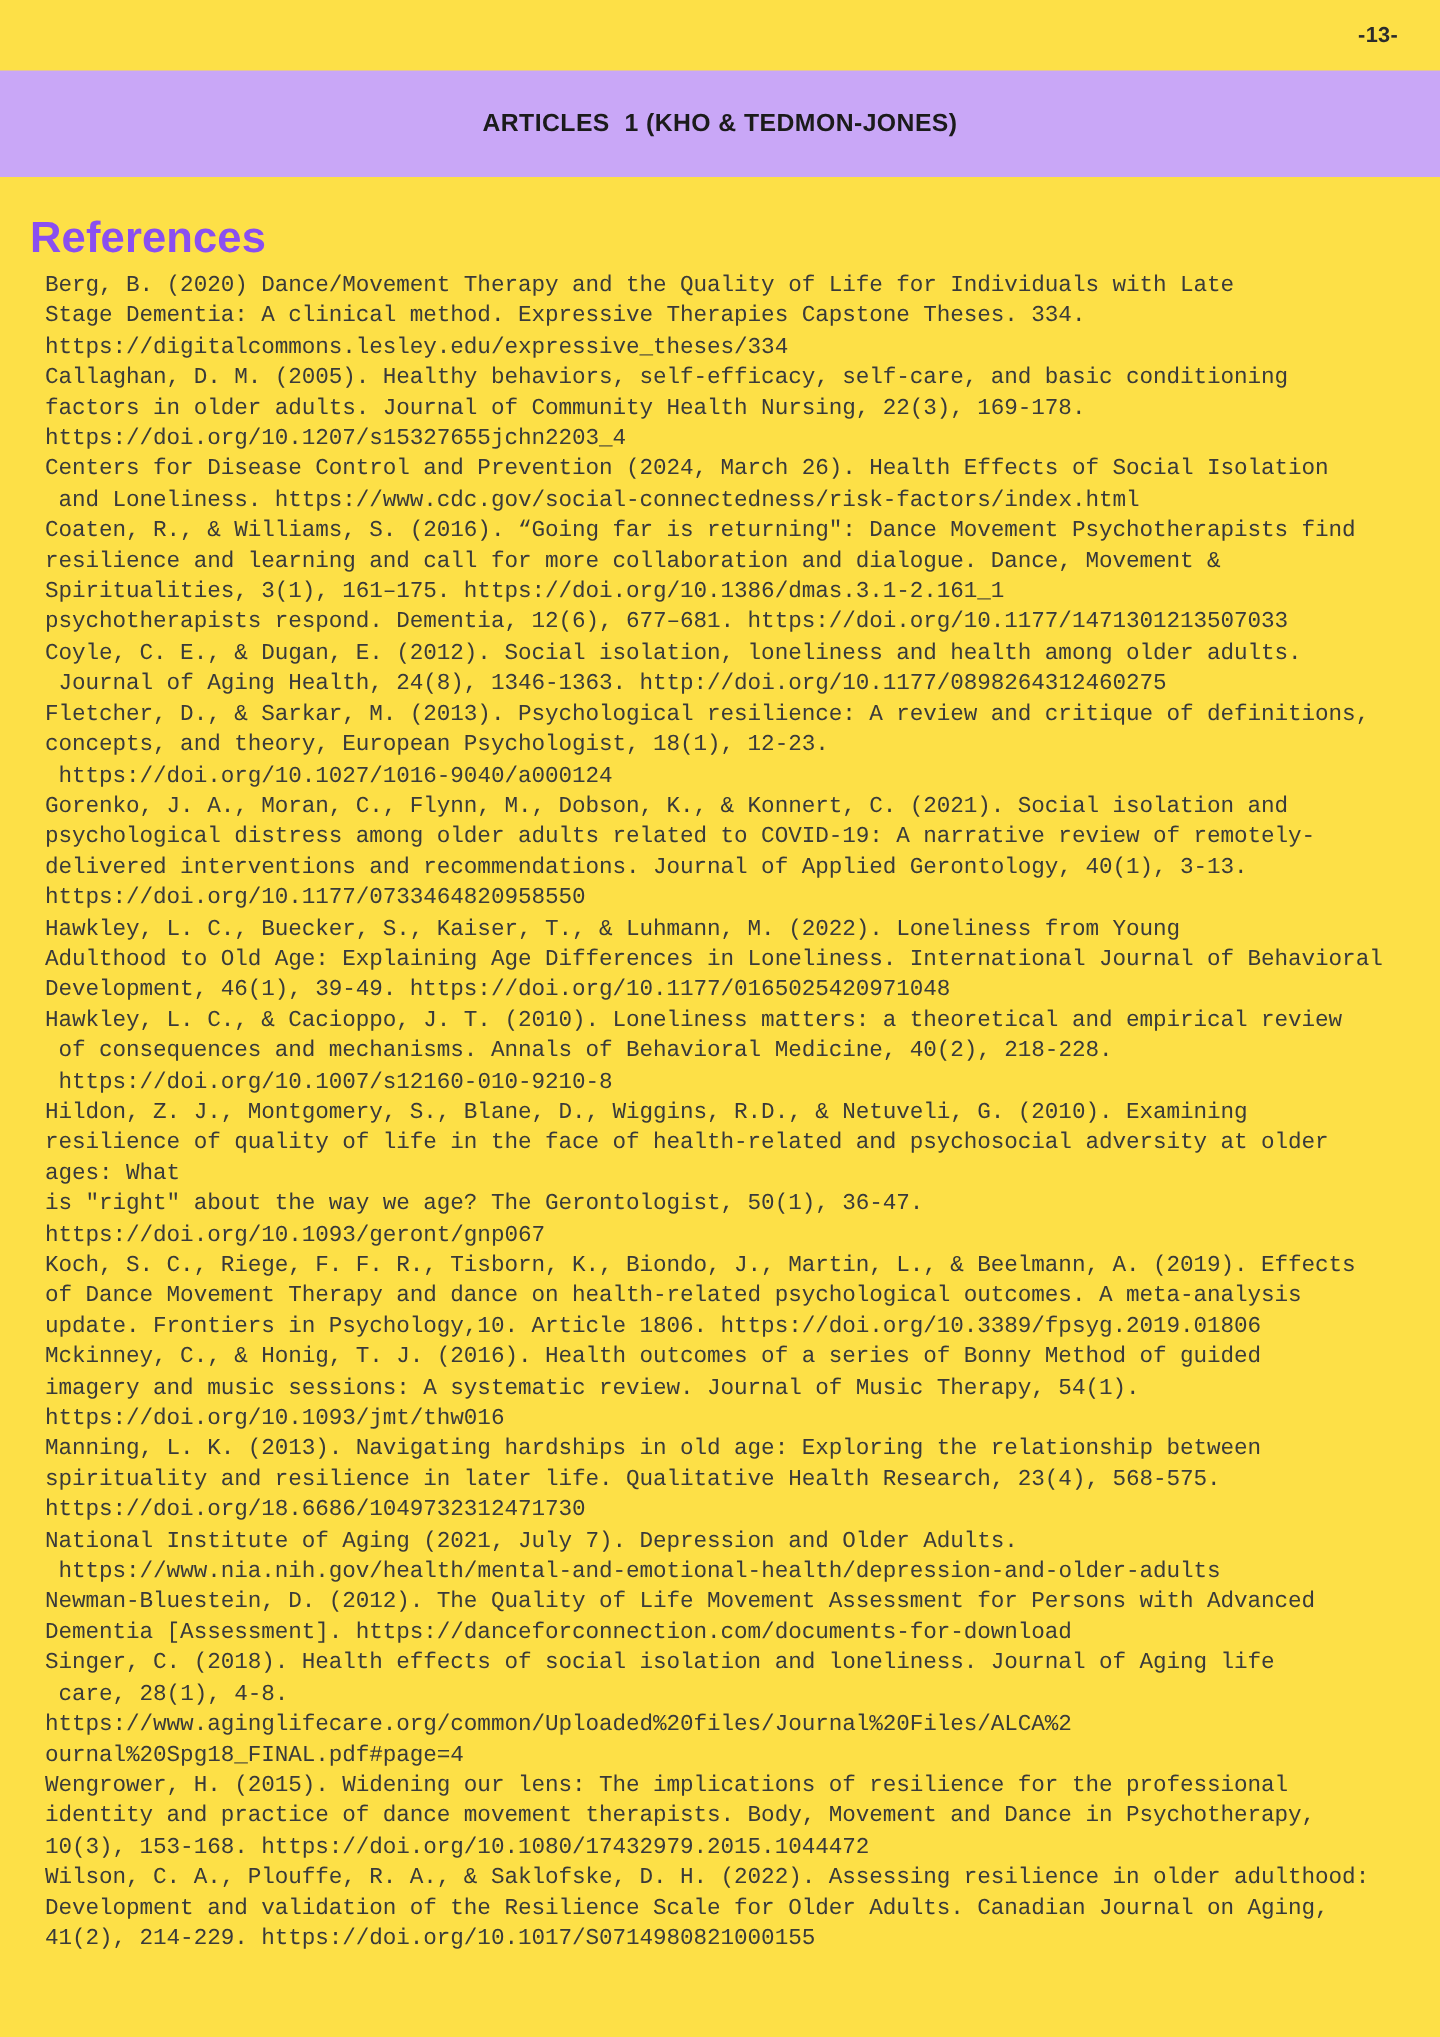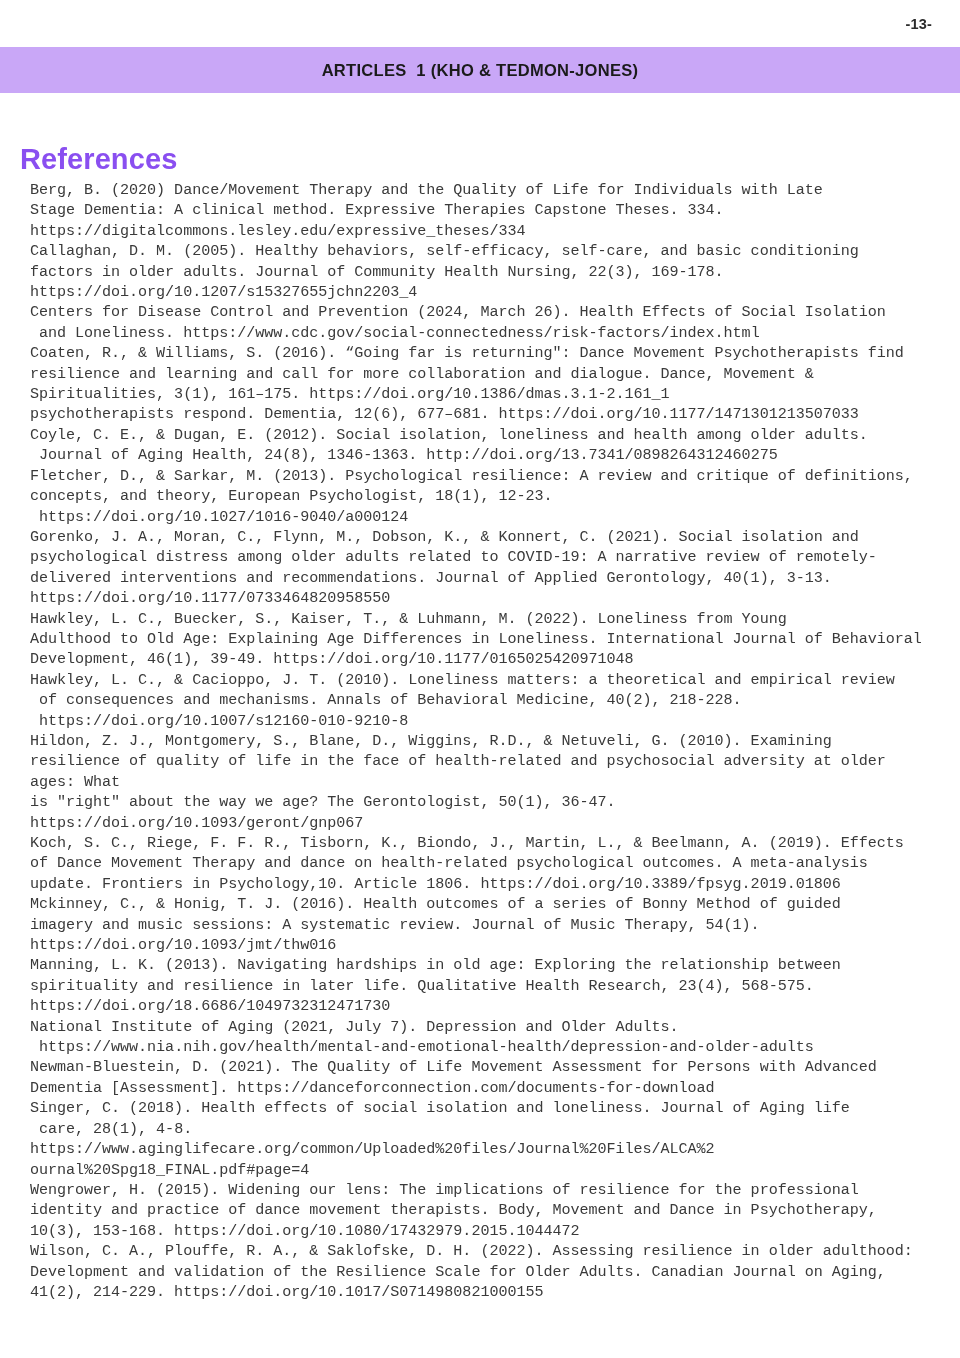--- a/index.html
+++ b/index.html
@@ -12,41 +12,41 @@
     height: 1358px;
     position: relative;
     overflow: hidden;
     font-family: "Liberation Sans", sans-serif;
     -webkit-font-smoothing: antialiased;
   }
 
   .page {
     position: absolute;
     inset: 0;
-    background: #ffffff;
+    background: #fde047;
   }
 
   
   .page-number {
     position: absolute;
     top: 16px;
     right: 28px;
     font-size: 14.5px;
     font-weight: 700;
     color: #2c2c2c;
     letter-spacing: 0.2px;
   }
 
   
   .header-band {
     position: absolute;
     top: 47px;
     left: 0;
     width: 960px;
-    height: 46px;
+    height: 71px;
     background: #c9a7f7;
     display: flex;
     align-items: center;
     justify-content: center;
   }
   .header-title {
     font-size: 16.5px;
     font-weight: 700;
     color: #1b1b1b;
     letter-spacing: 0.3px;
@@ -119,21 +119,21 @@
       <div class="ref-line">Callaghan, D. M. (2005). Healthy behaviors, self-efficacy, self-care, and basic conditioning</div>
       <div class="ref-line">factors in older adults. Journal of Community Health Nursing, 22(3), 169-178.</div>
       <div class="ref-line">https://doi.org/10.1207/s15327655jchn2203_4</div>
       <div class="ref-line">Centers for Disease Control and Prevention (2024, March 26). Health Effects of Social Isolation</div>
       <div class="ref-line"> and Loneliness. https://www.cdc.gov/social-connectedness/risk-factors/index.html</div>
       <div class="ref-line">Coaten, R., &amp; Williams, S. (2016). “Going far is returning": Dance Movement Psychotherapists find</div>
       <div class="ref-line">resilience and learning and call for more collaboration and dialogue. Dance, Movement &amp;</div>
       <div class="ref-line">Spiritualities, 3(1), 161–175. https://doi.org/10.1386/dmas.3.1-2.161_1</div>
       <div class="ref-line">psychotherapists respond. Dementia, 12(6), 677–681. https://doi.org/10.1177/1471301213507033</div>
       <div class="ref-line">Coyle, C. E., &amp; Dugan, E. (2012). Social isolation, loneliness and health among older adults.</div>
-      <div class="ref-line"> Journal of Aging Health, 24(8), 1346-1363. http://doi.org/13.7341/0898264312460275</div>
+      <div class="ref-line"> Journal of Aging Health, 24(8), 1346-1363. http://doi.org/10.1177/0898264312460275</div>
       <div class="ref-line">Fletcher, D., &amp; Sarkar, M. (2013). Psychological resilience: A review and critique of definitions,</div>
       <div class="ref-line">concepts, and theory, European Psychologist, 18(1), 12-23.</div>
       <div class="ref-line"> https://doi.org/10.1027/1016-9040/a000124</div>
       <div class="ref-line">Gorenko, J. A., Moran, C., Flynn, M., Dobson, K., &amp; Konnert, C. (2021). Social isolation and</div>
       <div class="ref-line">psychological distress among older adults related to COVID-19: A narrative review of remotely-</div>
       <div class="ref-line">delivered interventions and recommendations. Journal of Applied Gerontology, 40(1), 3-13.</div>
       <div class="ref-line">https://doi.org/10.1177/0733464820958550</div>
       <div class="ref-line">Hawkley, L. C., Buecker, S., Kaiser, T., &amp; Luhmann, M. (2022). Loneliness from Young</div>
       <div class="ref-line">Adulthood to Old Age: Explaining Age Differences in Loneliness. International Journal of Behavioral</div>
       <div class="ref-line">Development, 46(1), 39-49. https://doi.org/10.1177/0165025420971048</div>
@@ -147,21 +147,21 @@
       <div class="ref-line">of Dance Movement Therapy and dance on health-related psychological outcomes. A meta-analysis</div>
       <div class="ref-line">update. Frontiers in Psychology,10. Article 1806. https://doi.org/10.3389/fpsyg.2019.01806</div>
       <div class="ref-line">Mckinney, C., &amp; Honig, T. J. (2016). Health outcomes of a series of Bonny Method of guided</div>
       <div class="ref-line">imagery and music sessions: A systematic review. Journal of Music Therapy, 54(1).</div>
       <div class="ref-line">https://doi.org/10.1093/jmt/thw016</div>
       <div class="ref-line">Manning, L. K. (2013). Navigating hardships in old age: Exploring the relationship between</div>
       <div class="ref-line">spirituality and resilience in later life. Qualitative Health Research, 23(4), 568-575.</div>
       <div class="ref-line">https://doi.org/18.6686/1049732312471730</div>
       <div class="ref-line">National Institute of Aging (2021, July 7). Depression and Older Adults.</div>
       <div class="ref-line"> https://www.nia.nih.gov/health/mental-and-emotional-health/depression-and-older-adults</div>
-      <div class="ref-line">Newman-Bluestein, D. (2021). The Quality of Life Movement Assessment for Persons with Advanced</div>
+      <div class="ref-line">Newman-Bluestein, D. (2012). The Quality of Life Movement Assessment for Persons with Advanced</div>
       <div class="ref-line">Dementia [Assessment]. https://danceforconnection.com/documents-for-download</div>
       <div class="ref-line">Singer, C. (2018). Health effects of social isolation and loneliness. Journal of Aging life</div>
       <div class="ref-line"> care, 28(1), 4-8.</div>
       <div class="ref-line">https://www.aginglifecare.org/common/Uploaded%20files/Journal%20Files/ALCA%2</div>
       <div class="ref-line">ournal%20Spg18_FINAL.pdf#page=4</div>
       <div class="ref-line">Wengrower, H. (2015). Widening our lens: The implications of resilience for the professional</div>
       <div class="ref-line">identity and practice of dance movement therapists. Body, Movement and Dance in Psychotherapy,</div>
       <div class="ref-line">10(3), 153-168. https://doi.org/10.1080/17432979.2015.1044472</div>
       <div class="ref-line">Wilson, C. A., Plouffe, R. A., &amp; Saklofske, D. H. (2022). Assessing resilience in older adulthood:</div>
       <div class="ref-line">Development and validation of the Resilience Scale for Older Adults. Canadian Journal on Aging,</div>

